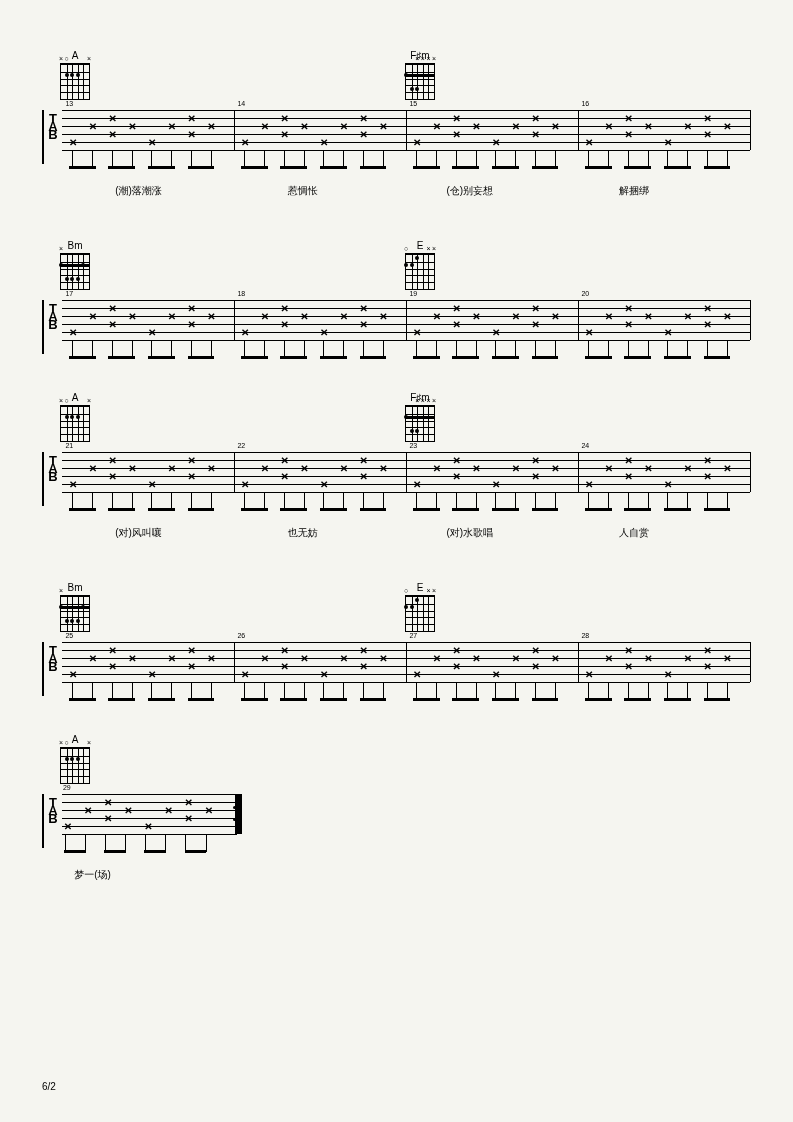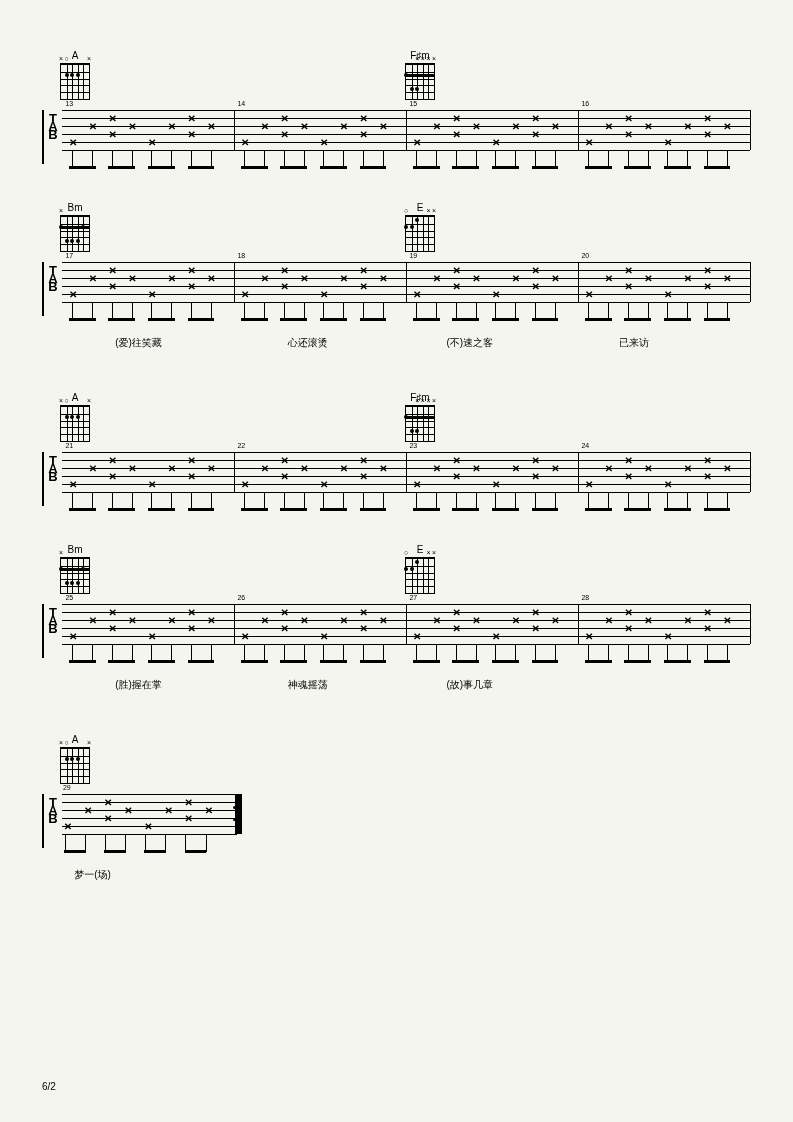--- a/index.html
+++ b/index.html
@@ -194,20 +194,28 @@
             <div class="stem" style="left:93.75%;top:40px"></div>
             <div class="note-x" style="left:96.125%;top:11px">✕</div>
             <div class="stem" style="left:96.625%;top:40px"></div>
             <div class="beam" style="left:76%;width:3.875%;top:56px"></div>
             <div class="beam" style="left:81.75%;width:3.875%;top:56px"></div>
             <div class="beam" style="left:87.5%;width:3.875%;top:56px"></div>
             <div class="beam" style="left:93.25%;width:3.875%;top:56px"></div>
             <div class="barline" style="left:100%"></div>
           </div>
         </div>
+        <div class="lyric-row">
+          <div class="lyric-container">
+            <div class="lyric" style="left:8%">(潮)落潮涨</div>
+            <div class="lyric" style="left:33%">惹惆怅</div>
+            <div class="lyric" style="left:56%">(仓)别妄想</div>
+            <div class="lyric" style="left:81%">解捆绑</div>
+          </div>
+        </div>
       </div>
       <div class="system" style="width:708px">
         <div class="chord-row">
           <div class="chord-block" style="left:18px">
             <div class="chord-name">Bm</div>
             <div class="chord-diagram">
               <div class="vline" style="left:5.6px"></div>
               <div class="vline" style="left:11.2px"></div>
               <div class="vline" style="left:16.799999999999997px"></div>
               <div class="vline" style="left:22.4px"></div>
@@ -358,28 +366,20 @@
             <div class="stem" style="left:93.75%;top:40px"></div>
             <div class="note-x" style="left:96.125%;top:11px">✕</div>
             <div class="stem" style="left:96.625%;top:40px"></div>
             <div class="beam" style="left:76%;width:3.875%;top:56px"></div>
             <div class="beam" style="left:81.75%;width:3.875%;top:56px"></div>
             <div class="beam" style="left:87.5%;width:3.875%;top:56px"></div>
             <div class="beam" style="left:93.25%;width:3.875%;top:56px"></div>
             <div class="barline" style="left:100%"></div>
           </div>
         </div>
-        <div class="lyric-row">
-          <div class="lyric-container">
-            <div class="lyric" style="left:8%">(爱)往笑藏</div>
-            <div class="lyric" style="left:33%">心还滚烫</div>
-            <div class="lyric" style="left:56%">(不)速之客</div>
-            <div class="lyric" style="left:81%">已来访</div>
-          </div>
-        </div>
       </div>
       <div class="system" style="width:708px">
         <div class="chord-row">
           <div class="chord-block" style="left:18px">
             <div class="chord-name">A</div>
             <div class="chord-diagram">
               <div class="vline" style="left:5.6px"></div>
               <div class="vline" style="left:11.2px"></div>
               <div class="vline" style="left:16.799999999999997px"></div>
               <div class="vline" style="left:22.4px"></div>
@@ -531,20 +531,28 @@
             <div class="stem" style="left:93.75%;top:40px"></div>
             <div class="note-x" style="left:96.125%;top:11px">✕</div>
             <div class="stem" style="left:96.625%;top:40px"></div>
             <div class="beam" style="left:76%;width:3.875%;top:56px"></div>
             <div class="beam" style="left:81.75%;width:3.875%;top:56px"></div>
             <div class="beam" style="left:87.5%;width:3.875%;top:56px"></div>
             <div class="beam" style="left:93.25%;width:3.875%;top:56px"></div>
             <div class="barline" style="left:100%"></div>
           </div>
         </div>
+        <div class="lyric-row">
+          <div class="lyric-container">
+            <div class="lyric" style="left:8%">(对)风叫嚷</div>
+            <div class="lyric" style="left:33%">也无妨</div>
+            <div class="lyric" style="left:56%">(对)水歌唱</div>
+            <div class="lyric" style="left:81%">人自赏</div>
+          </div>
+        </div>
       </div>
       <div class="system" style="width:708px">
         <div class="chord-row">
           <div class="chord-block" style="left:18px">
             <div class="chord-name">Bm</div>
             <div class="chord-diagram">
               <div class="vline" style="left:5.6px"></div>
               <div class="vline" style="left:11.2px"></div>
               <div class="vline" style="left:16.799999999999997px"></div>
               <div class="vline" style="left:22.4px"></div>
@@ -695,27 +703,20 @@
             <div class="stem" style="left:93.75%;top:40px"></div>
             <div class="note-x" style="left:96.125%;top:11px">✕</div>
             <div class="stem" style="left:96.625%;top:40px"></div>
             <div class="beam" style="left:76%;width:3.875%;top:56px"></div>
             <div class="beam" style="left:81.75%;width:3.875%;top:56px"></div>
             <div class="beam" style="left:87.5%;width:3.875%;top:56px"></div>
             <div class="beam" style="left:93.25%;width:3.875%;top:56px"></div>
             <div class="barline" style="left:100%"></div>
           </div>
         </div>
-        <div class="lyric-row">
-          <div class="lyric-container">
-            <div class="lyric" style="left:8%">(胜)握在掌</div>
-            <div class="lyric" style="left:33%">神魂摇荡</div>
-            <div class="lyric" style="left:56%">(故)事几章</div>
-          </div>
-        </div>
       </div>
       <div class="system" style="width:195px">
         <div class="chord-row">
           <div class="chord-block" style="left:18px">
             <div class="chord-name">A</div>
             <div class="chord-diagram">
               <div class="vline" style="left:5.6px"></div>
               <div class="vline" style="left:11.2px"></div>
               <div class="vline" style="left:16.799999999999997px"></div>
               <div class="vline" style="left:22.4px"></div>

